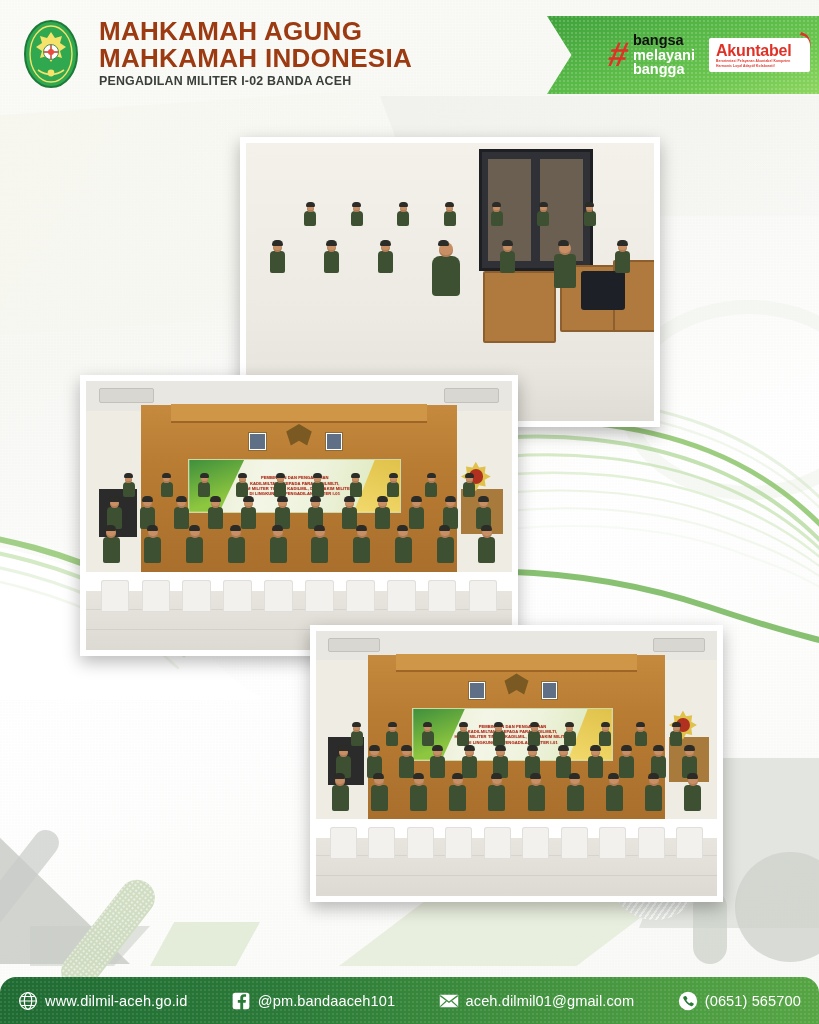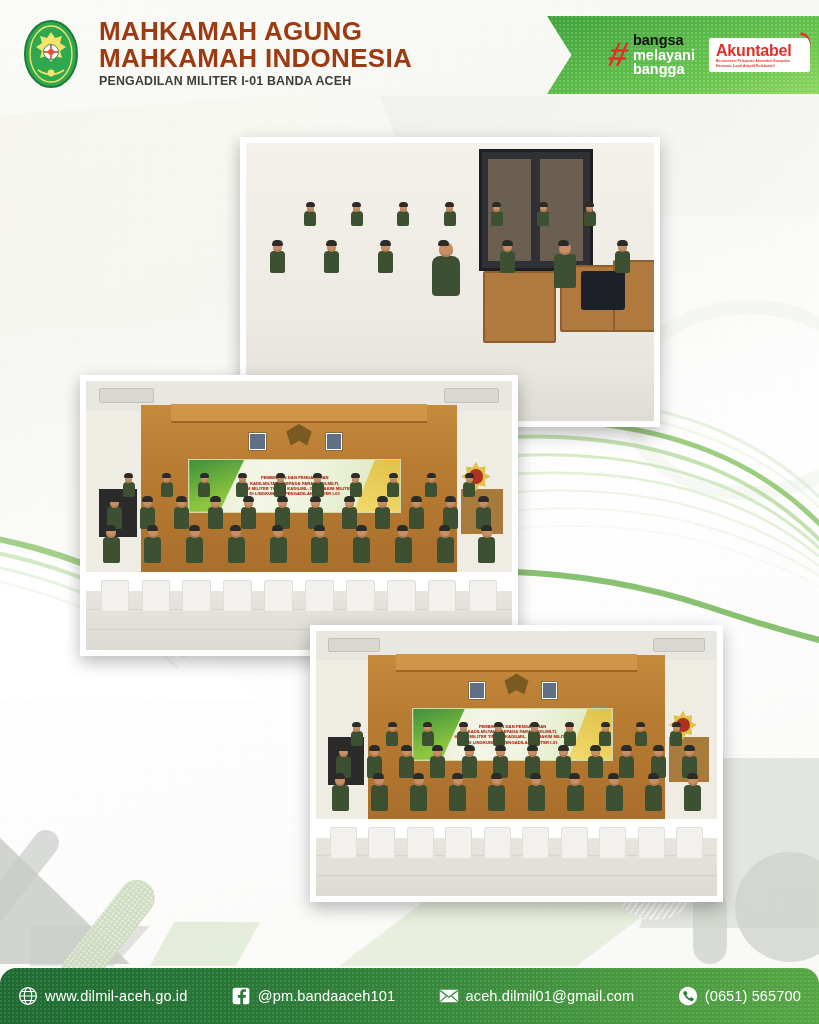--- a/index.html
+++ b/index.html
@@ -292,21 +292,21 @@
   .u-navy  { background:#2f4763; }
   .u-navyd { background:#27354d; }
   .u-af    { background:#9fb2cb; }
   .u-afl   { background:#b3c4d8; }
   .u-camo  { background:#4a5c36; }
   .chairs { position:absolute; left:2%; right:2%; bottom:14%; height:12%; z-index:4; display:flex; justify-content:space-around; }
   .chair { width:7%; height:100%; background:#f2f1ee; border-radius:3px 3px 0 0; box-shadow: inset 0 0 0 1px #e0dfdb; }
 
   
   .footer {
-    position: absolute; left: 0; bottom: 0; width: 819px; height: 56px; z-index: 7;
+    position: absolute; left: 0; bottom: 0; width: 819px; height: 47px; z-index: 7;
     background: linear-gradient(90deg, #1f6b33 0%, #2b7a38 35%, #45963f 72%, #56a544 100%);
     border-top-left-radius: 16px; border-top-right-radius: 16px;
     display: flex; align-items: center; justify-content: space-between;
     padding: 0 18px;
   }
   .footer::before{
     content:""; position:absolute; inset:0; border-radius:16px 16px 0 0;
     background-image: radial-gradient(circle at 1px 1px, rgba(255,255,255,.10) .7px, transparent .9px);
     background-size: 4px 4px; pointer-events:none;
   }
@@ -381,21 +381,21 @@
         <circle cx="29" cy="34" r="7.5" fill="#ffffff" stroke="#1d7a38" stroke-width=".8"></circle>
         <path d="M29 27 v14 M22 34 h14" stroke="#c0392b" stroke-width="1.4"></path>
         <circle cx="29" cy="34" r="3" fill="#e74c3c"></circle>
         <path d="M16 52 q13 9 26 0" fill="none" stroke="#f5e36b" stroke-width="1.6"></path>
         <circle cx="29" cy="55" r="3.4" fill="#f5e36b"></circle>
       </svg>
     </div>
     <div class="brand-text">
       <div class="brand-l1">MAHKAMAH AGUNG</div>
       <div class="brand-l2">MAHKAMAH INDONESIA</div>
-      <div class="brand-l3">PENGADILAN MILITER I-01 BANDA ACEH</div>
+      <div class="brand-l3">PENGADILAN MILITER I-02 BANDA ACEH</div>
     </div>
   </div>
 
   <div class="ribbon">
     <div class="ribbon-inner">
       <div class="bmb">
         <div class="bmb-hash">#</div>
         <div class="bmb-words">
           <div class="bmb-w1">bangsa</div>
           <div class="bmb-w2">melayani</div>

